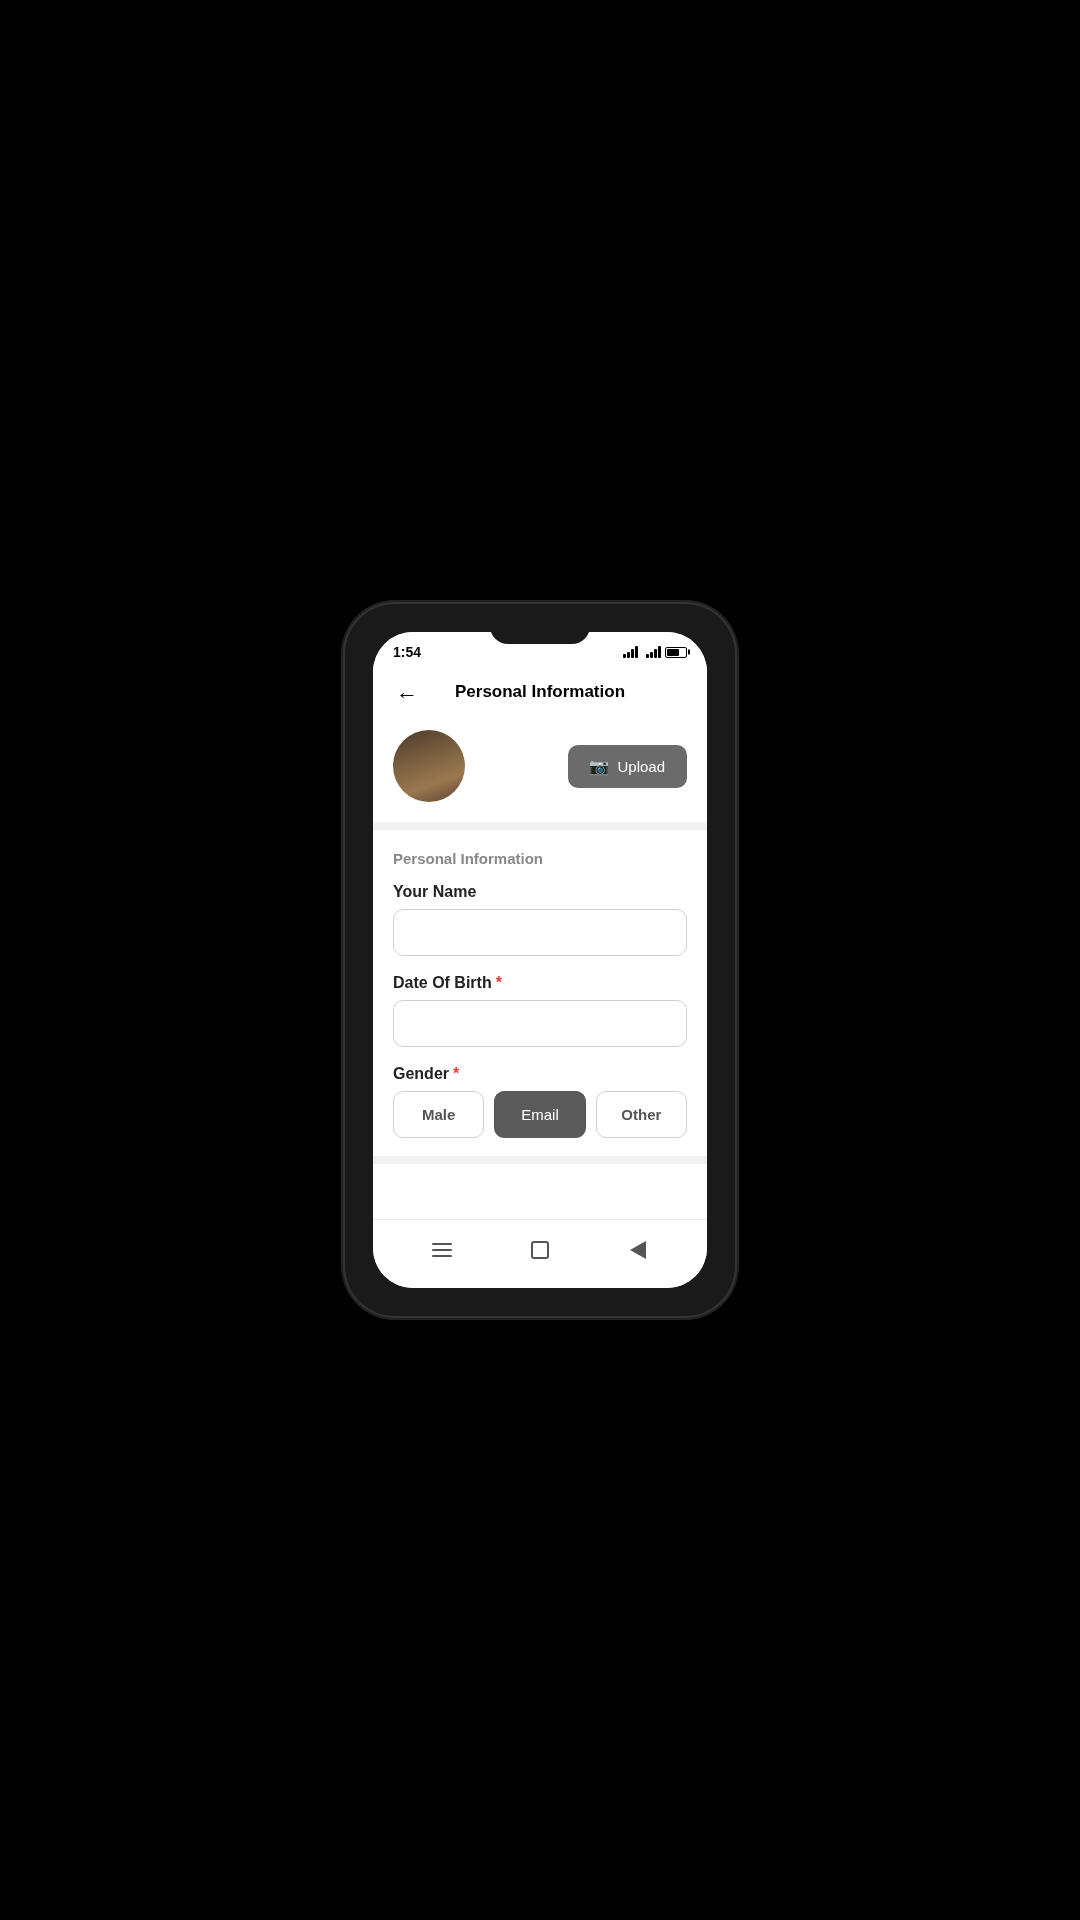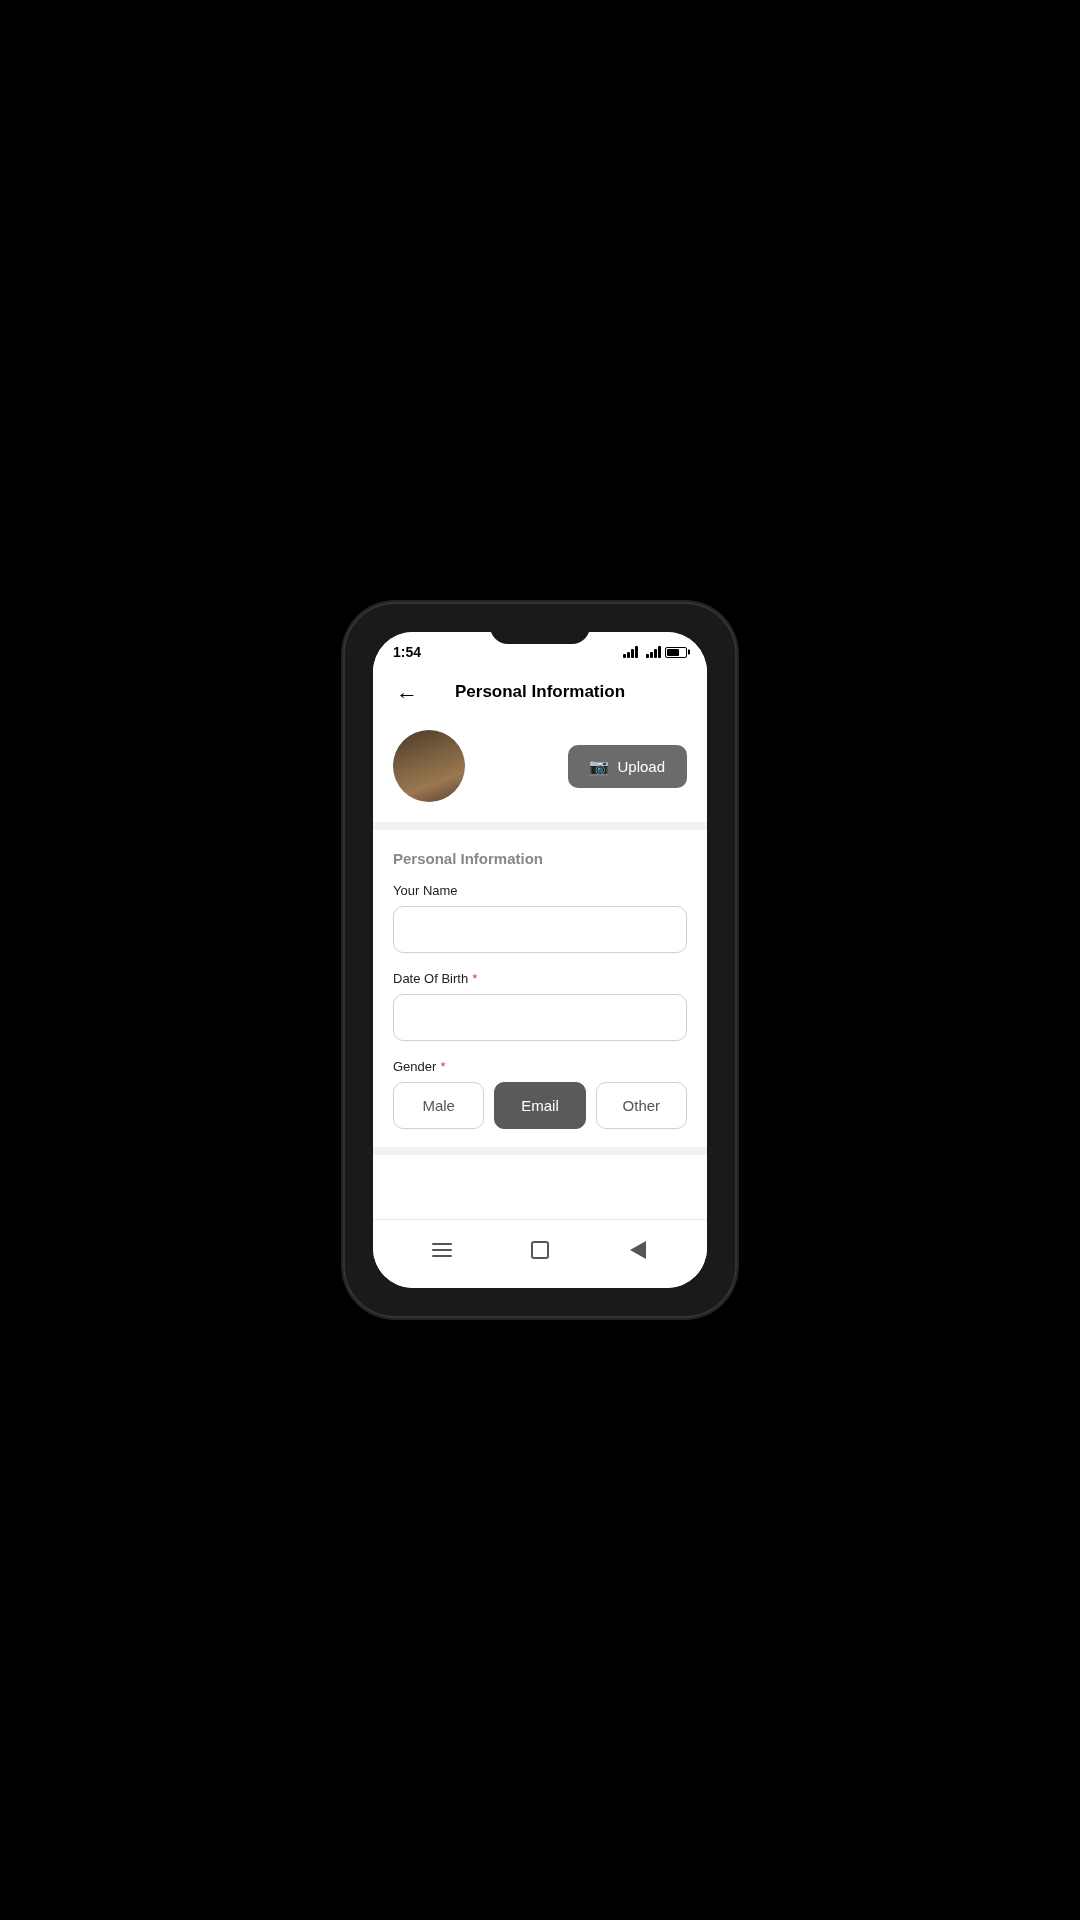--- a/index.html
+++ b/index.html
@@ -215,22 +215,22 @@
       font-weight: 600;
       color: #888;
       margin-bottom: 16px;
     }
 
     .form-group {
       margin-bottom: 18px;
     }
 
     .field-label {
-      font-size: 13px;
-      font-weight: 400;
+      font-size: 16px;
+      font-weight: 700;
       color: #222;
       margin-bottom: 8px;
       display: flex;
       align-items: center;
       gap: 4px;
     }
 
     .required-star {
       color: #e53935;
     }
@@ -253,21 +253,21 @@
       margin-top: 4px;
     }
 
     .gender-btn {
       flex: 1;
       padding: 14px 8px;
       border: 1.5px solid #d0d0d0;
       border-radius: 10px;
       background: #fff;
       font-size: 15px;
-      font-weight: 400;
+      font-weight: 700;
       color: #555;
       cursor: pointer;
       text-align: center;
     }
 
     .gender-btn.active {
       background: #5a5a5a;
       color: #fff;
       border-color: #5a5a5a;
       font-weight: 500;

